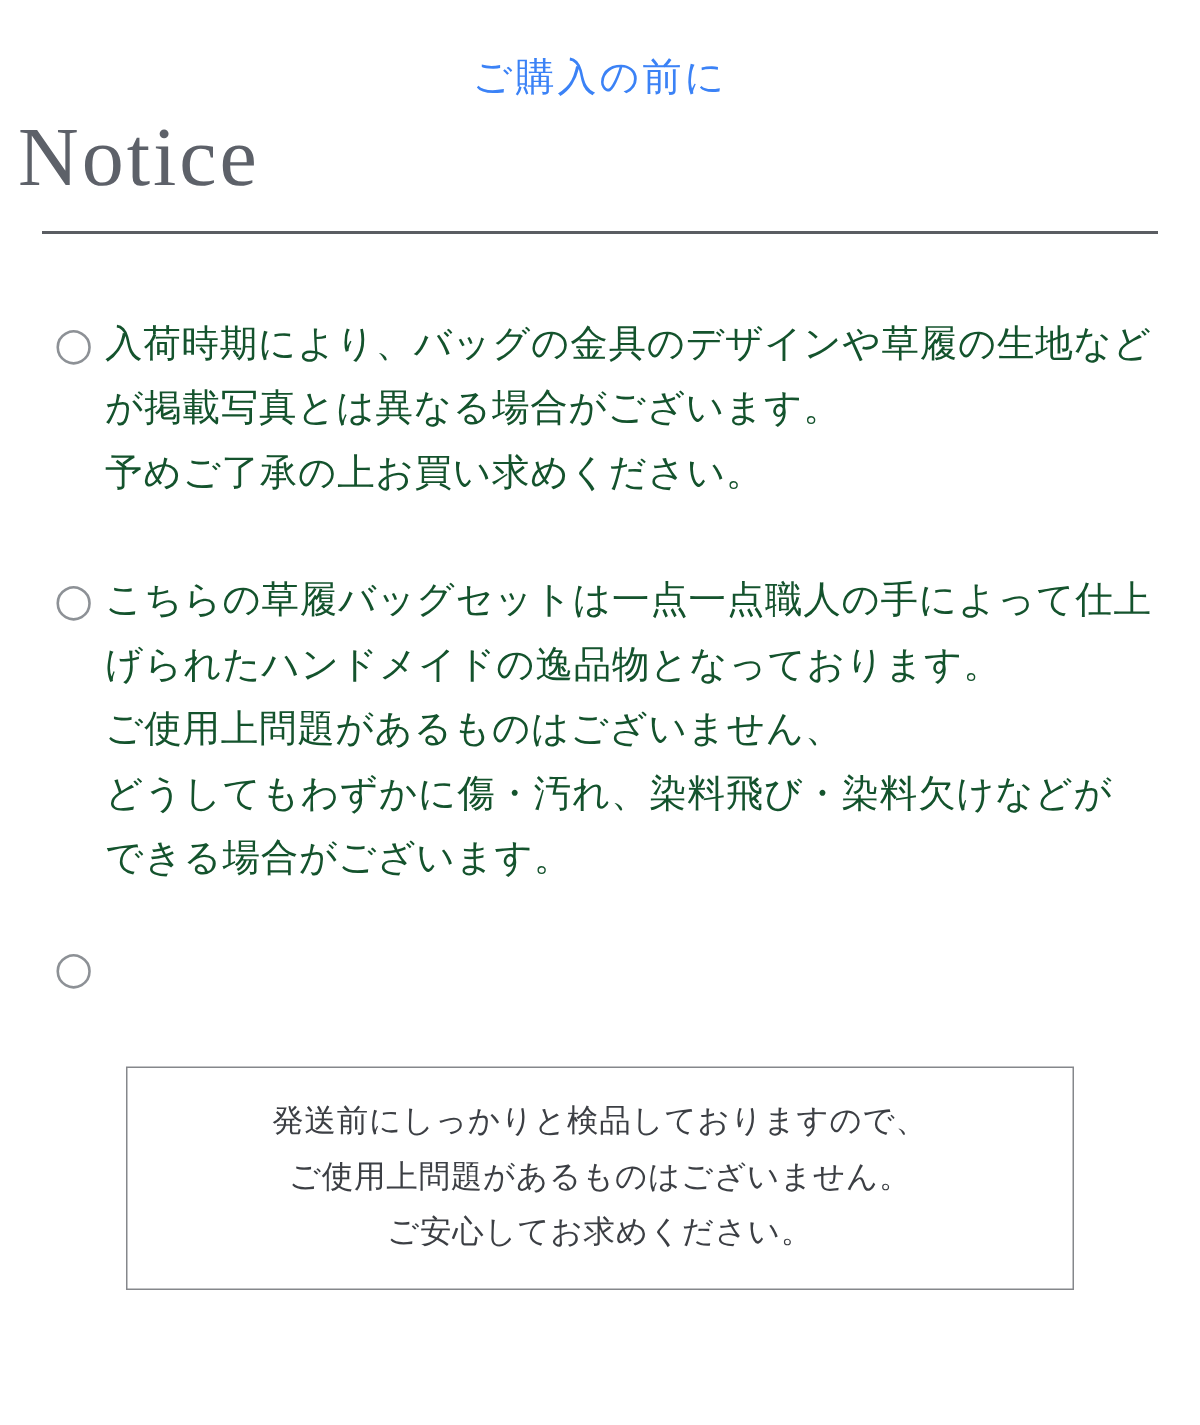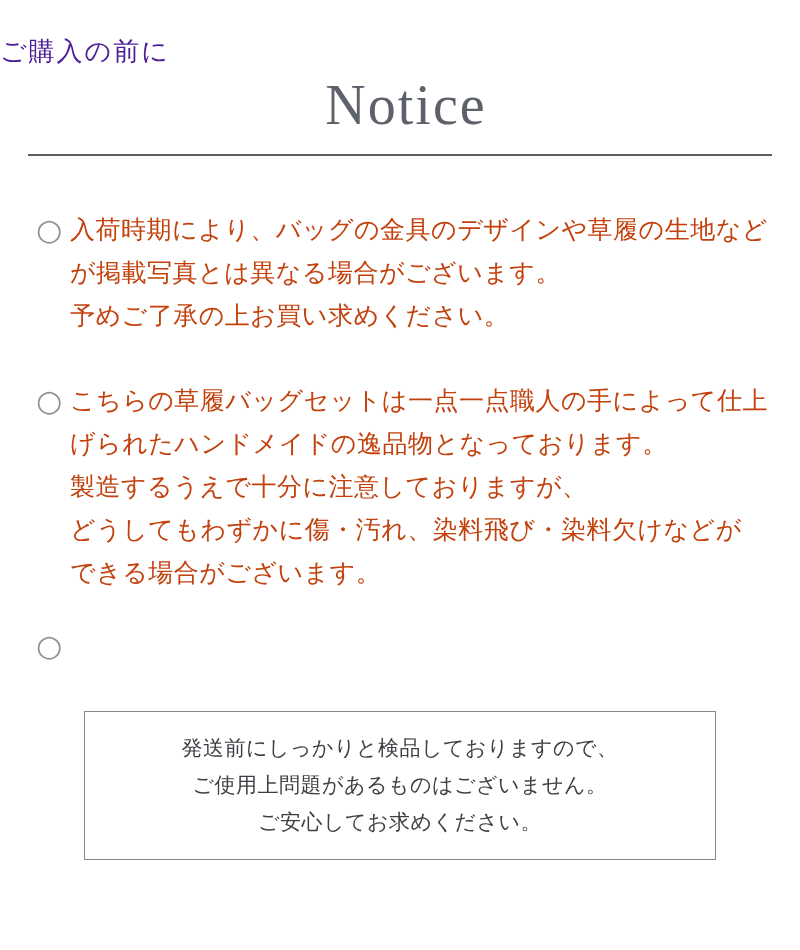--- a/index.html
+++ b/index.html
@@ -13,30 +13,29 @@
     height: 950px;
     margin: 0 auto;
     background: #ffffff;
     box-sizing: border-box;
     padding-top: 34px;
     overflow: hidden;
     font-family: "Liberation Sans", sans-serif;
   }
   
   .page-subtitle {
-    text-align: left;
+    text-align: center;
     font-family: "Liberation Serif", "DejaVu Serif", serif;
     font-size: 26px;
     line-height: 36px;
     letter-spacing: 2px;
-    color: #4c1d95;
+    color: #3b82f6;
   }
   .page-title {
     margin: 4px 0 0 0;
-    text-align: center;
     font-family: "Liberation Serif", "DejaVu Serif", serif;
     font-size: 56px;
     line-height: 62px;
     font-weight: 400;
     letter-spacing: 2px;
     color: #5d6169;
     padding-left: 12px;
   }
   .header-divider {
     border: none;
@@ -61,21 +60,21 @@
     font-size: 30px;
     line-height: 43px;
     color: #8d9196;
     font-family: "DejaVu Sans", sans-serif;
   }
   .notice-text {
     margin: 0;
     font-size: 25px;
     line-height: 43px;
     letter-spacing: 0.5px;
-    color: #c2410c;
+    color: #14532d;
     white-space: pre-line;
   }
   
   .assurance-box {
     width: 632px;
     margin: 44px auto 0 auto;
     box-sizing: border-box;
     border: 1px solid #85878b;
     padding: 17px 10px 19px 10px;
     text-align: center;
@@ -107,21 +106,21 @@
       <span class="bullet-marker">○</span>
       <p class="notice-text">入荷時期により、バッグの金具のデザインや草履の生地など
 が掲載写真とは異なる場合がございます。
 予めご了承の上お買い求めください。</p>
     </div>
 
     <div class="notice-item gap-b">
       <span class="bullet-marker">○</span>
       <p class="notice-text">こちらの草履バッグセットは一点一点職人の手によって仕上
 げられたハンドメイドの逸品物となっております。
-製造するうえで十分に注意しておりますが、
+ご使用上問題があるものはございません、
 どうしてもわずかに傷・汚れ、染料飛び・染料欠けなどが
 できる場合がございます。</p>
     </div>
 
     <div class="notice-item">
       <span class="bullet-marker">○</span>
     </div>
 
   </main>
 

